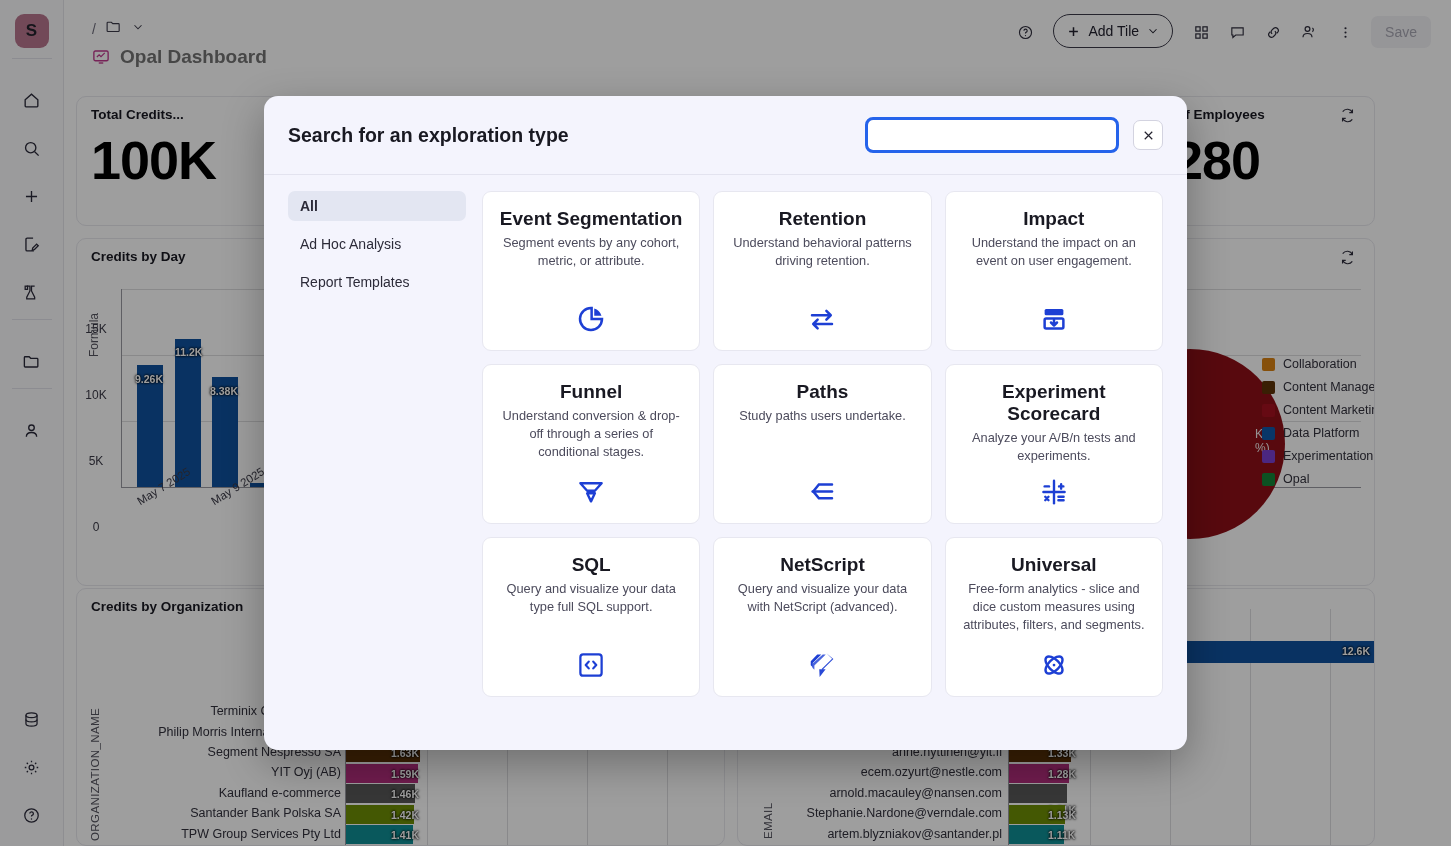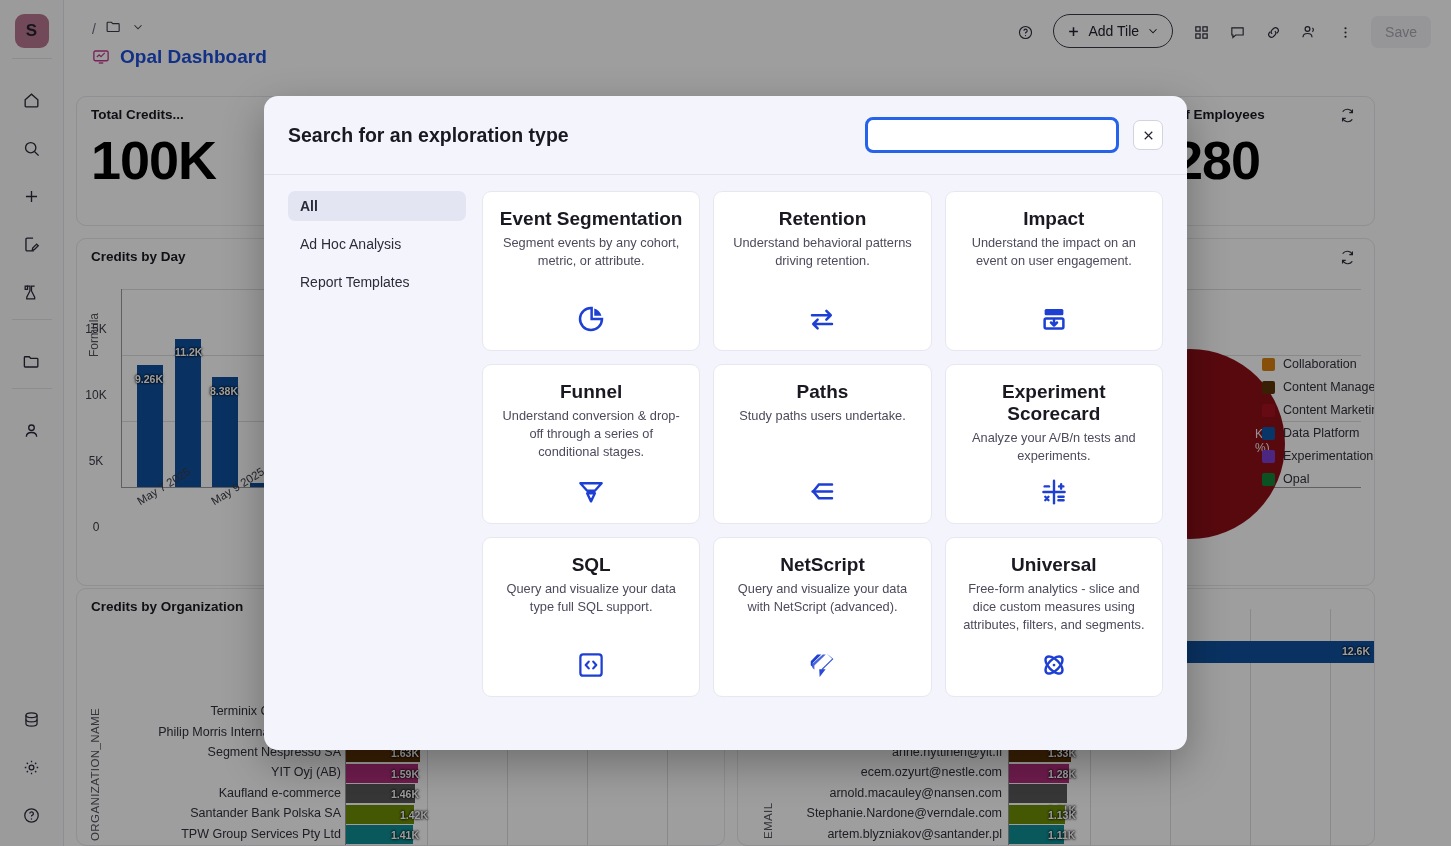--- a/index.html
+++ b/index.html
@@ -34,21 +34,21 @@
   .rail-bottom { padding-bottom: 14px; display:flex; flex-direction:column; align-items:center; }
 
   .topbar {
     position: absolute; left: 64px; top: 0; right: 0; height: 86px;
     background: #ffffff;
   }
   .crumbs { position: absolute; left: 28px; top: 18px; display: flex; align-items: center; gap: 9px; color: #3c3b4a; }
   .crumb-slash { font-size: 14px; color: #6d6c7c; }
   .page-title-row { position: absolute; left: 28px; top: 46px; display: flex; align-items: center; gap: 10px; }
   .title-icon { color: #c0398e; display: flex; }
-  .page-title { font-size: 19px; font-weight: bold; color: #1d4ed8; }
+  .page-title { font-size: 19px; font-weight: bold; color: #737373; }
 
   .top-actions { position: absolute; right: 20px; top: 14px; display: flex; align-items: flex-end; gap: 4px; }
   .icon-btn {
     width: 32px; height: 32px; border-radius: 7px; display: flex;
     align-items: center; justify-content: center; color: #2e2d3c; background: transparent;
   }
   .addtile {
     display: flex; align-items: center; gap: 7px; height: 34px; padding: 0 12px;
     border: 1px solid #3c3b4a; border-radius: 18px; color: #22212e; font-size: 14px; font-weight: 500;
     margin: 0 8px;
@@ -419,21 +419,21 @@
       <div class="hb-bar" style="left:269px; top:154px; width:74px; background:#5c3308;"></div>
       <div class="hb-val" style="left:314px; top:158px;">1.63K</div>
 
       <div class="hb-bar" style="left:269px; top:175px; width:72px; background:#b52e7e;"></div>
       <div class="hb-val" style="left:314px; top:179px;">1.59K</div>
 
       <div class="hb-bar" style="left:269px; top:195px; width:69px; background:#595959;"></div>
       <div class="hb-val" style="left:314px; top:199px;">1.46K</div>
 
       <div class="hb-bar" style="left:269px; top:216px; width:68px; background:#6f8f06;"></div>
-      <div class="hb-val" style="left:314px; top:220px;margin-left:9px;">1.42K</div>
+      <div class="hb-val" style="left:314px; top:220px;">1.42K</div>
 
       <div class="hb-bar" style="left:269px; top:236px; width:67px; background:#0f8f95;"></div>
       <div class="hb-val" style="left:314px; top:240px;">1.41K</div>
     </div>
 
     <div class="tile" style="left:737px; top:588px; width:638px; height:258px; overflow:hidden;">
       <div class="axis-name" style="left:24px; top:250px;">EMAIL</div>
       <div class="axisline" style="left:270px; top:20px; width:1px; height:236px;"></div>
       <div class="vgrid" style="left:352px; top:20px; height:236px;"></div>
       <div class="vgrid" style="left:432px; top:20px; height:236px;"></div>

